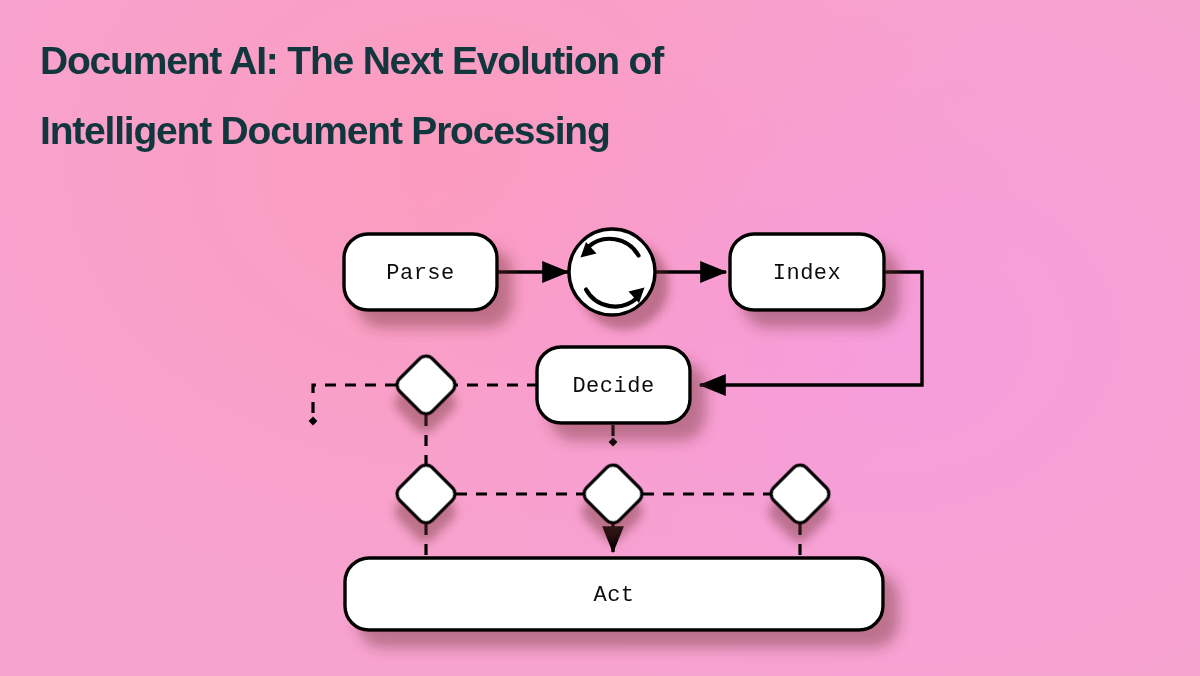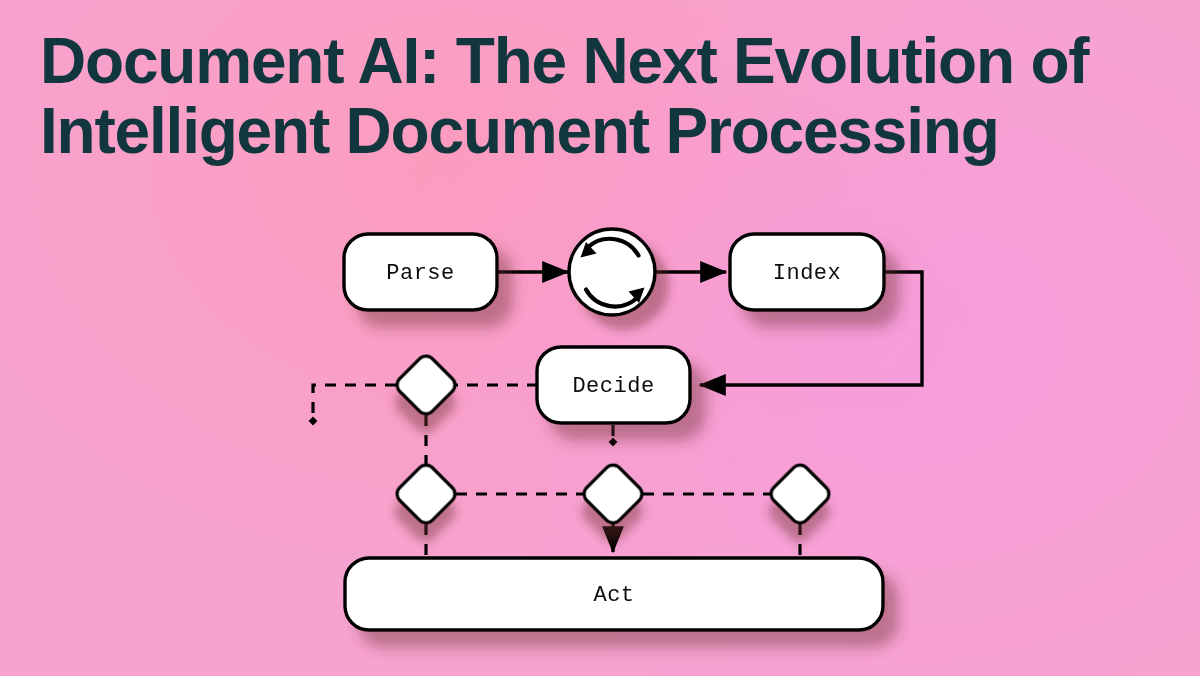--- a/index.html
+++ b/index.html
@@ -48,21 +48,21 @@
 
   
   #heading {
     position: absolute;
     left: 40px;
     top: 26px;
     width: 1080px;
     color: #11363d;
     font-family: "Liberation Sans", sans-serif;
     font-weight: bold;
-    font-size: 64px;
+    font-size: 39px;
     line-height: 70px;
     letter-spacing: -1.2px;
     white-space: pre-line;
   }
 
   
   #diagram {
     position: absolute;
     left: 0;
     top: 4px;

